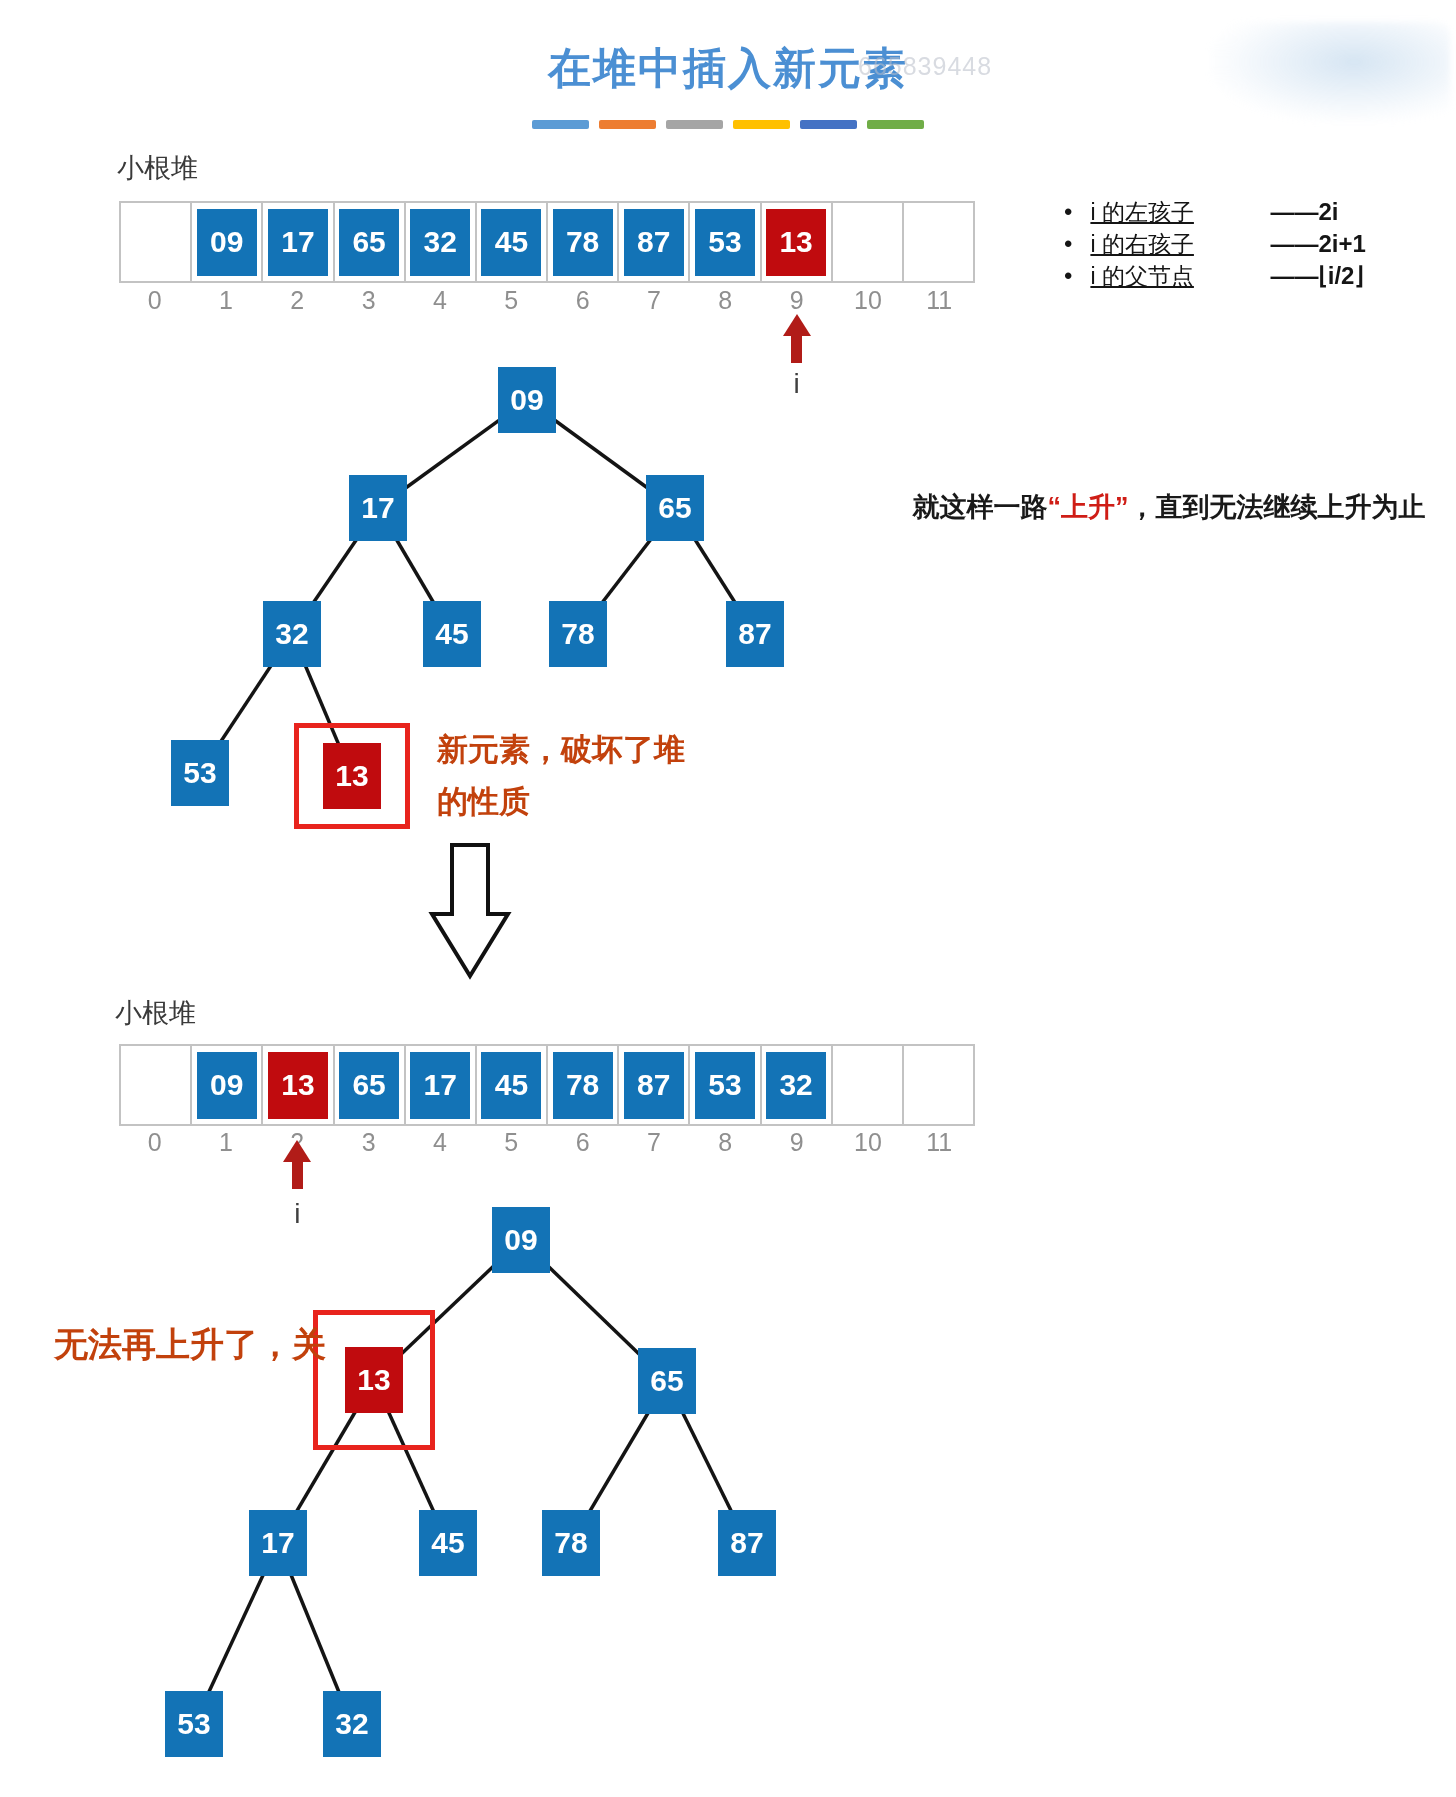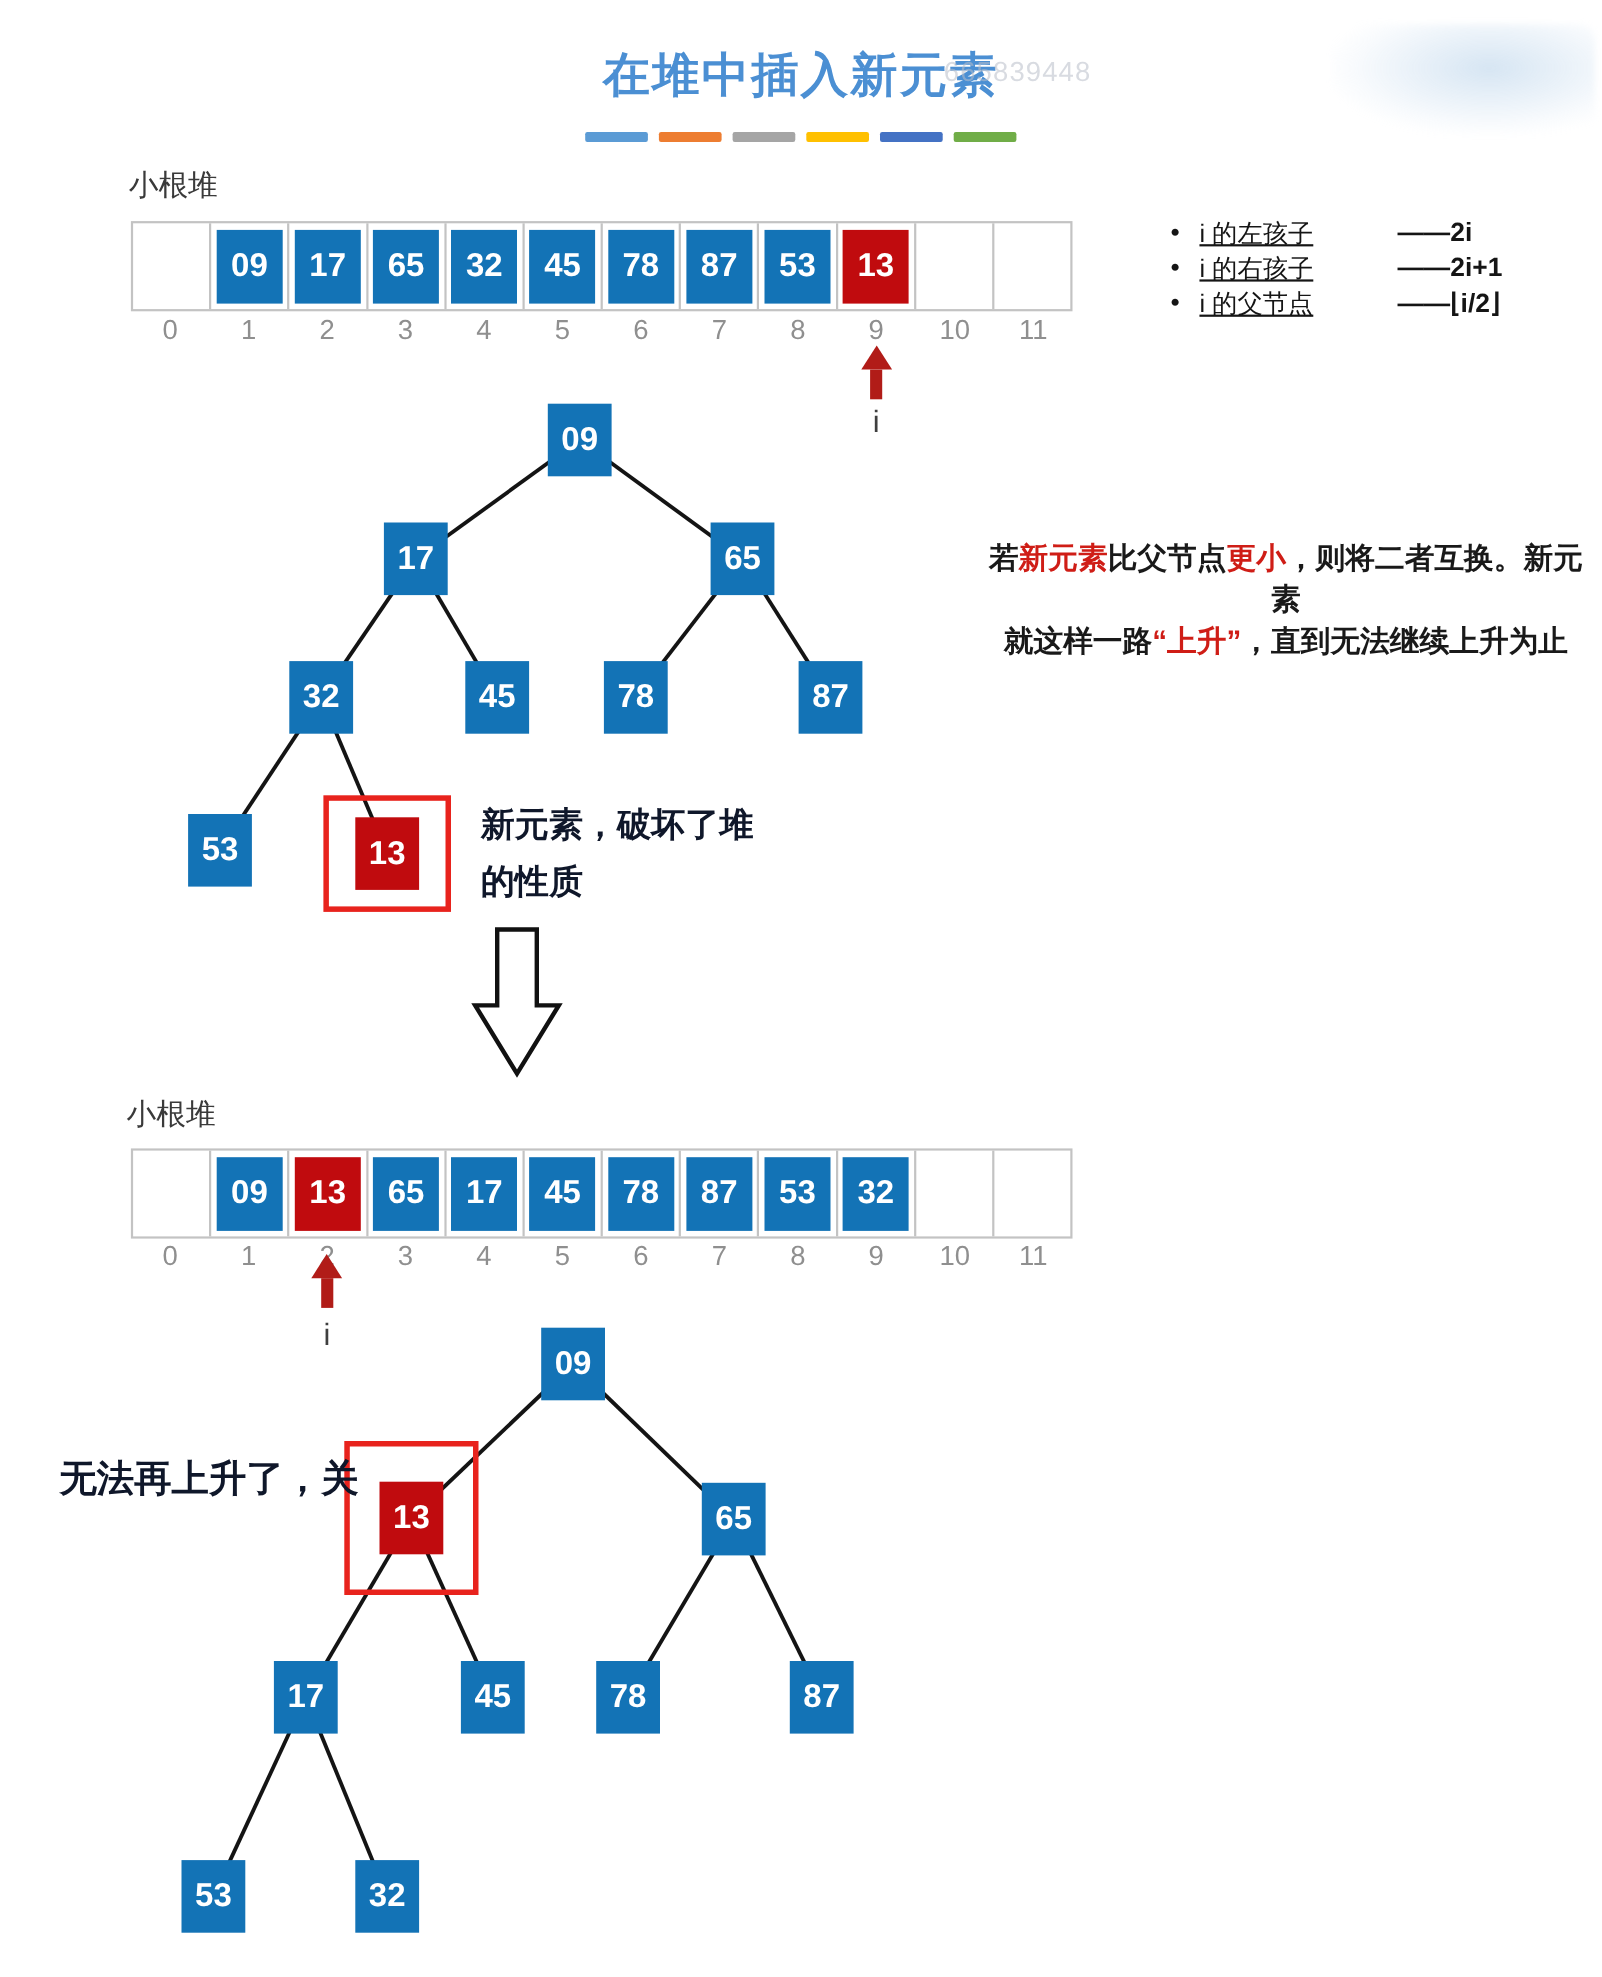--- a/index.html
+++ b/index.html
@@ -61,21 +61,21 @@
     font-size:27px;font-weight:700;color:#191919;line-height:38px;z-index:4;
   }
   .exp .red{color:#cf1d16;}
   
   .node{
     position:absolute;width:58px;height:66px;display:flex;align-items:center;
     justify-content:center;color:#fff;font-weight:700;font-size:30px;z-index:2;
   }
   .hbox{position:absolute;border:5px solid #e8231d;box-sizing:border-box;background:transparent;z-index:3;}
   
-  .ann{position:absolute;font-weight:700;color:#0f172a;z-index:4;}
+  .ann{position:absolute;font-weight:700;color:#c2410c;z-index:4;}
   .ann-top{left:437px;top:724px;font-size:31px;line-height:52px;}
   .ann-bottom{left:54px;top:1314px;font-size:34px;line-height:60px;text-align:right;}
   svg.overlay{position:absolute;left:0;top:0;z-index:1;}
 </style>
 </head>
 <body>
 
 <div class="ghost-logo"></div>
 
 <svg class="overlay" width="1456" height="1797">
@@ -169,21 +169,20 @@
       <span class="legend-label">i 的右孩子</span>
       <span class="legend-value">——2i+1</span>
     </div>
     <div class="legend-row">
       <span class="legend-bullet">•</span>
       <span class="legend-label">i 的父节点</span>
       <span class="legend-value">——⌊i/2⌋</span>
     </div>
   </div>
 <div class="exp" id="explanation">
-    <div class="exp-line"><span>若</span><span class="red">新元素</span><span>比父节点</span><span class="red">更小</span><span>，则将二者互换。新元素</span></div>
     <div class="exp-line"><span>就这样一路</span><span class="red">“上升”</span><span>，直到无法继续上升为止</span></div>
   </div>
 <div class="ann ann-top" id="ann-top">
     <div>新元素，破坏了堆</div>
     <div>的性质</div>
   </div>
 
 <div class="heap-label" style="left:115px;top:995px;">小根堆</div>
 <div class="arr" id="arr-bottom" style="top:1044px;">
     <div class="arr-cell"></div>

